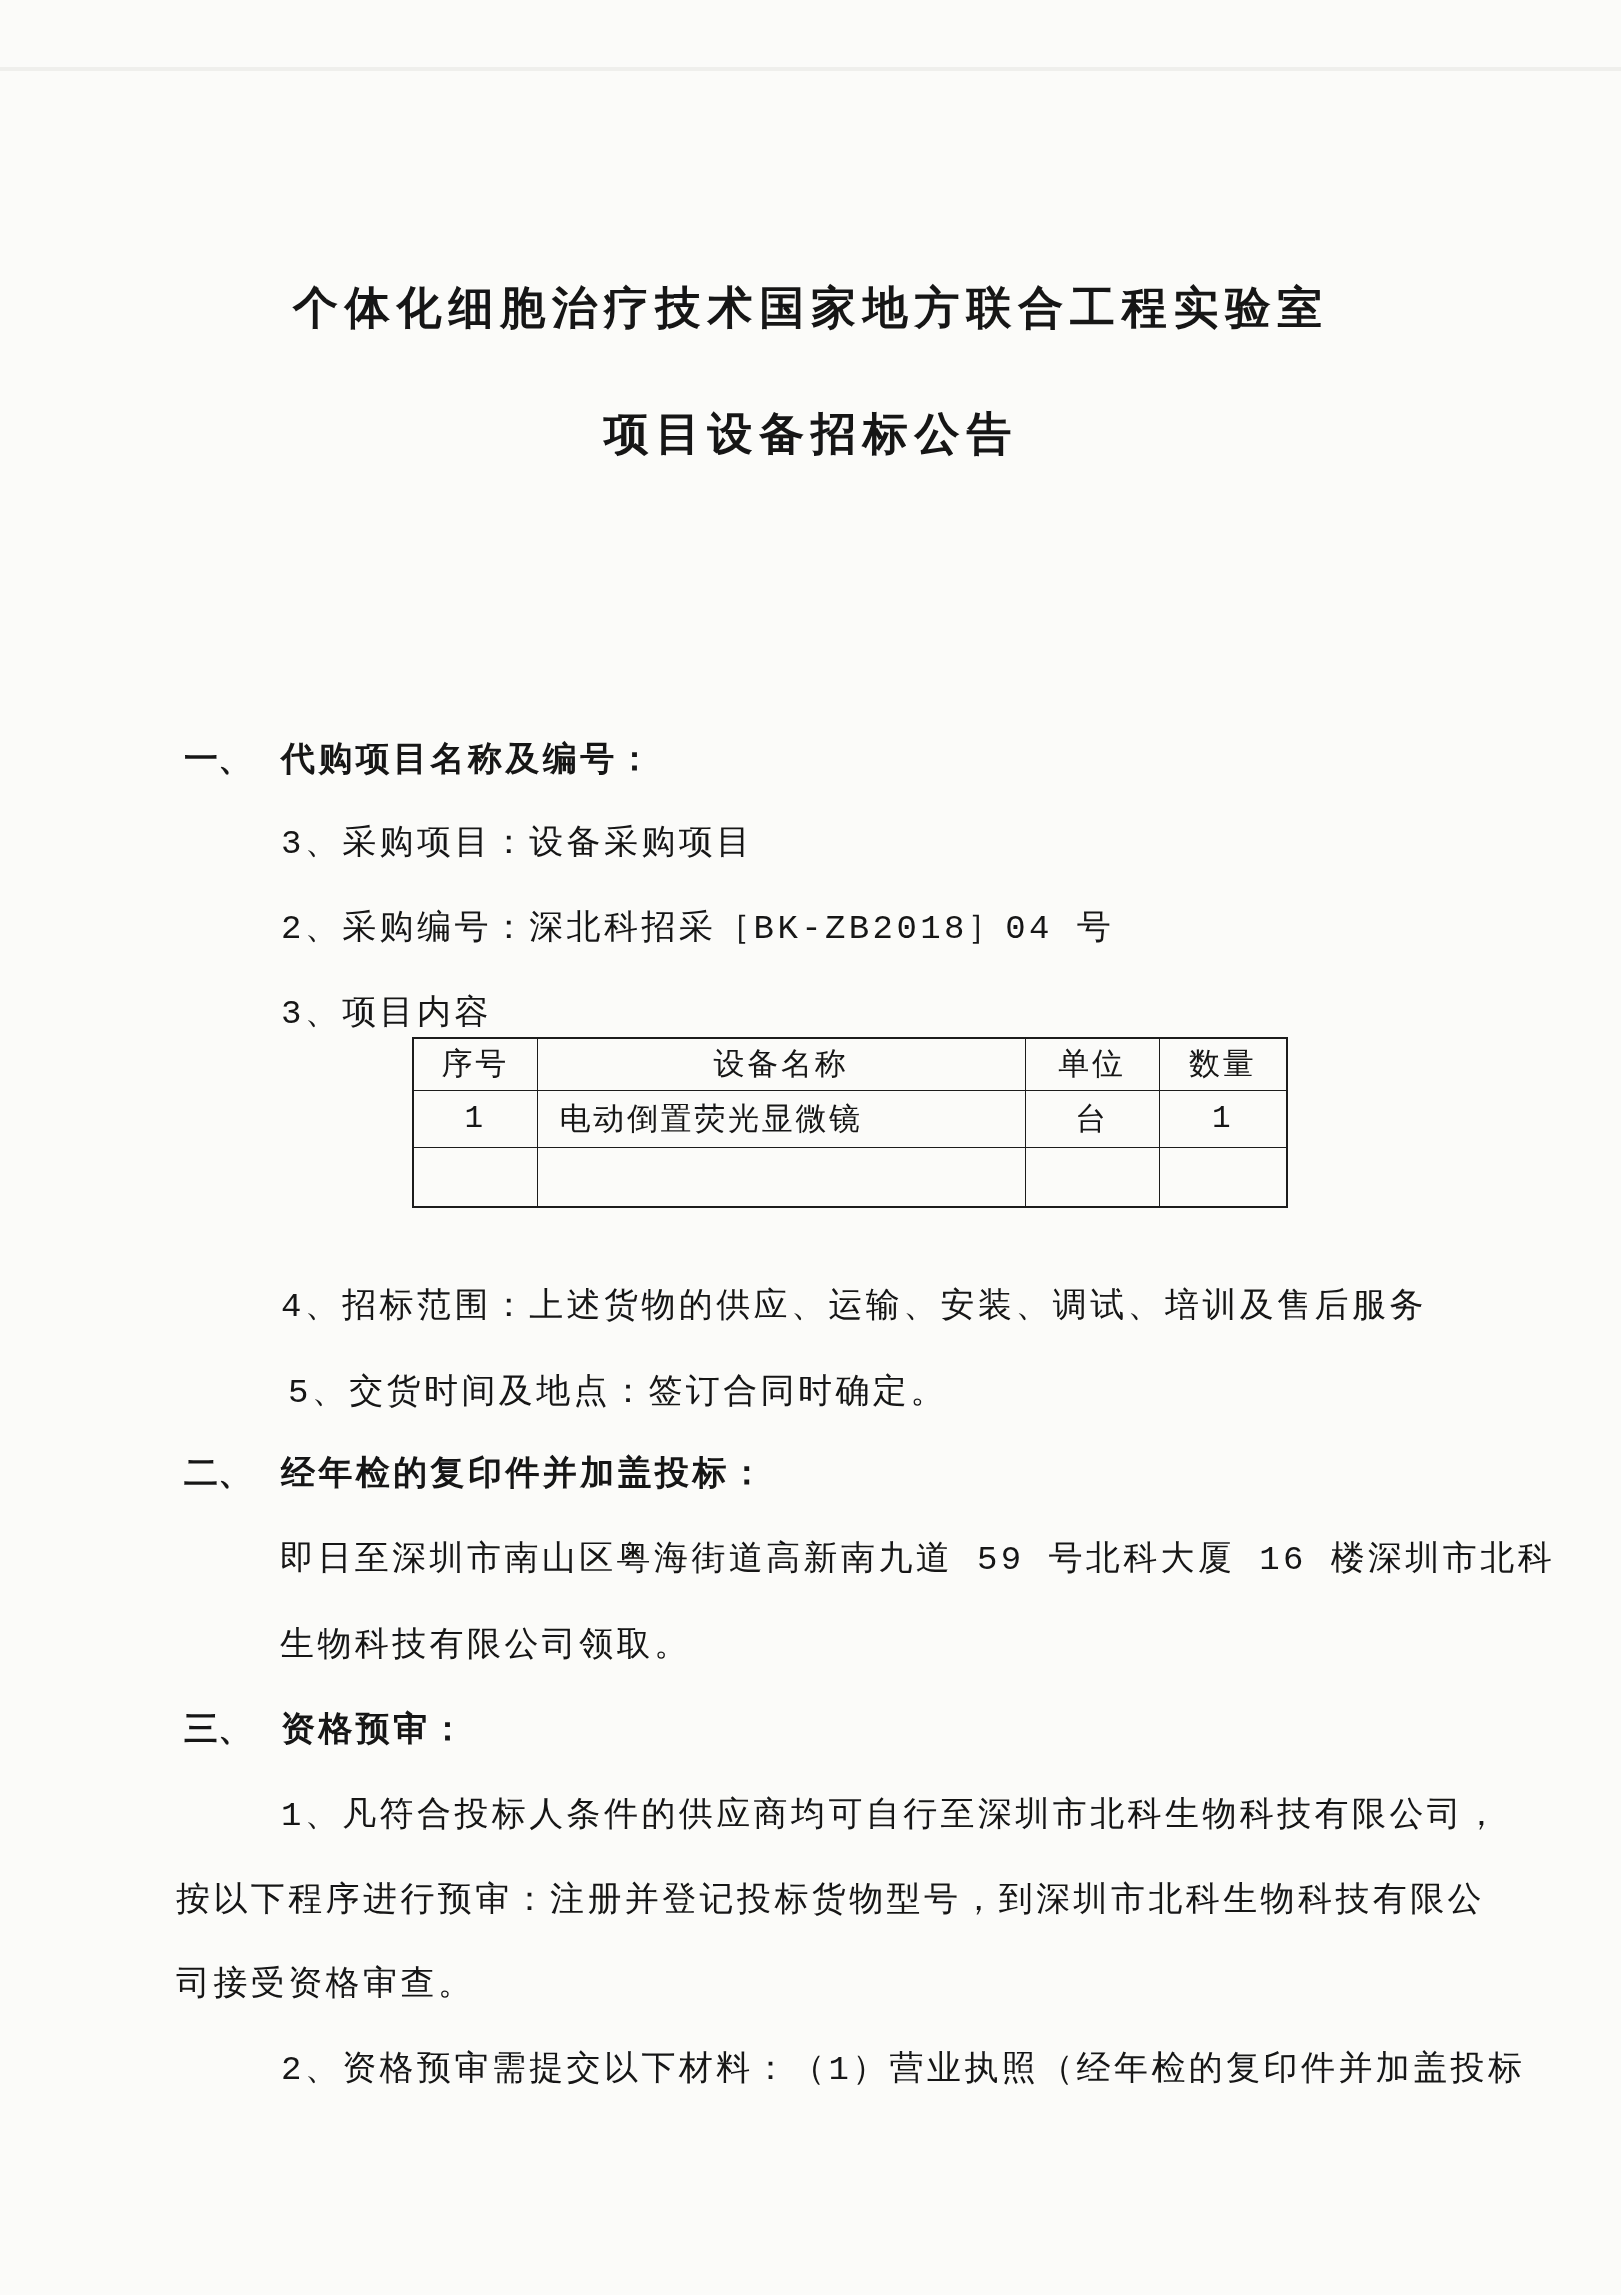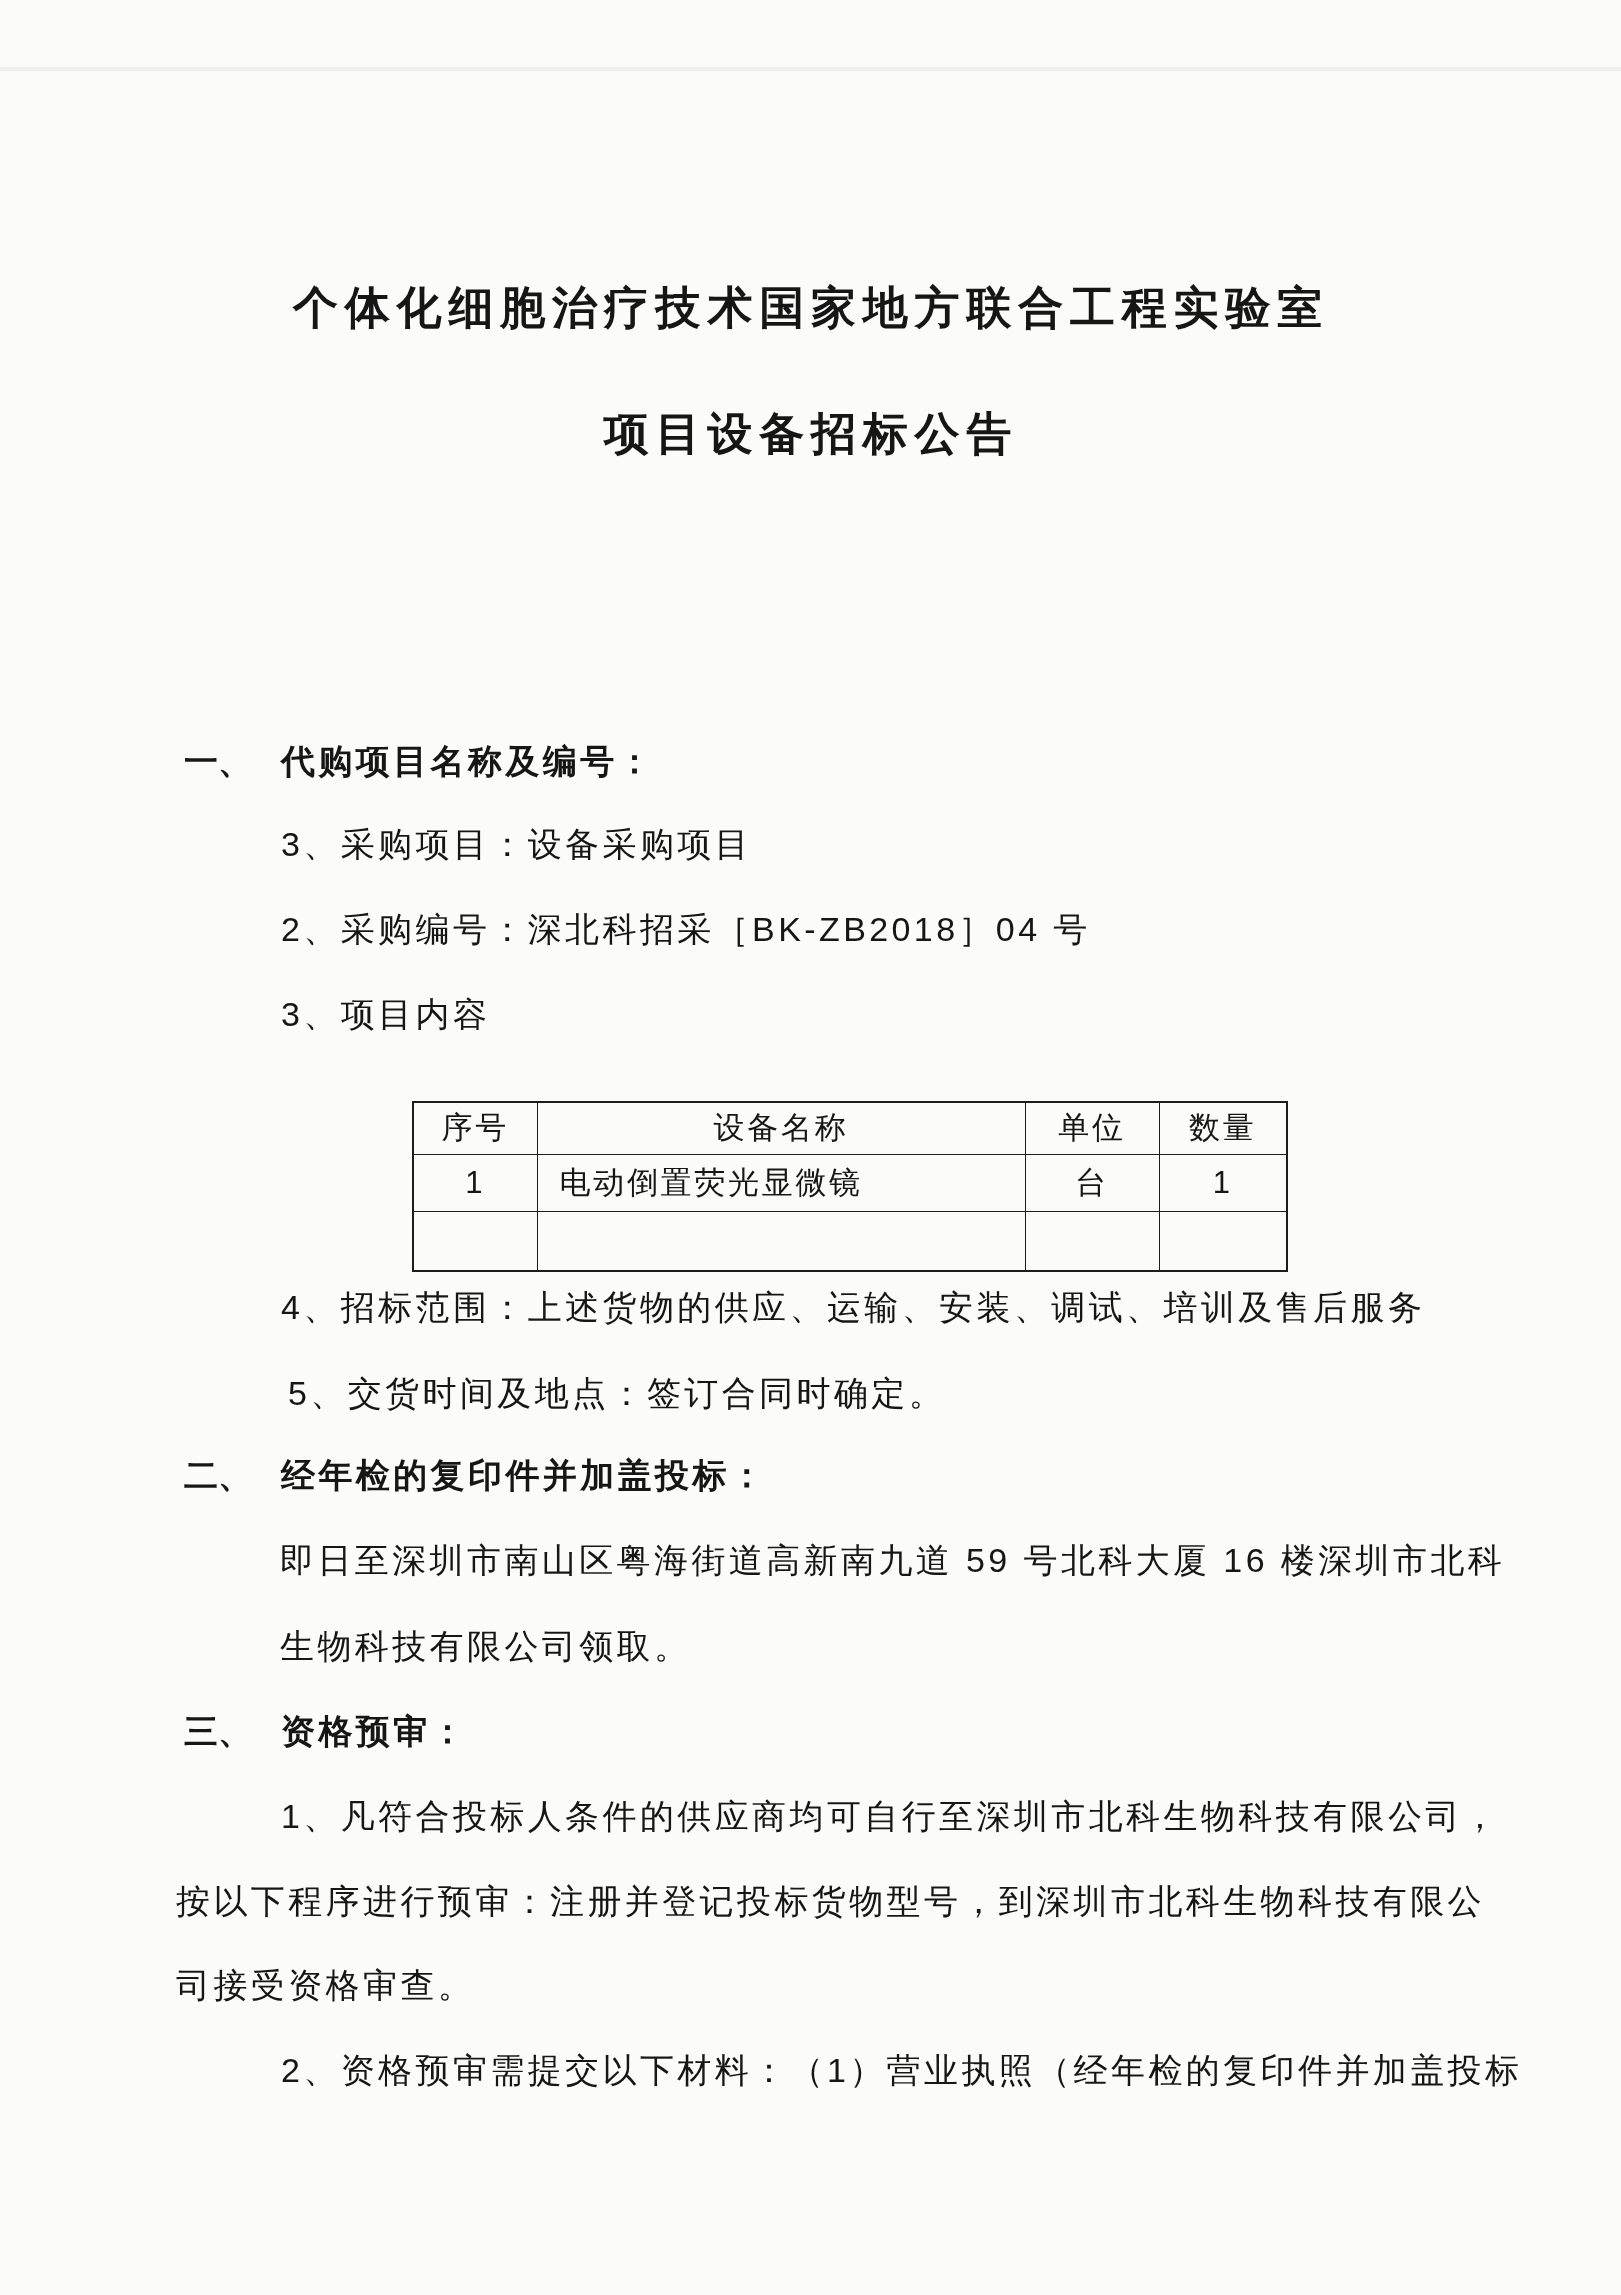--- a/index.html
+++ b/index.html
@@ -6,21 +6,21 @@
   html, body { margin: 0; padding: 0; }
   body { background: #e9e9e7; }
 
   .page {
     position: relative;
     width: 1622px;
     height: 2295px;
     margin: 0 auto;
     background: #fbfbf9;
     color: #161616;
-    font-family: Liberation Sans, sans-serif;
+    font-family: Liberation Mono, monospace;
     overflow: hidden;
   }
 
   
   .scan-streak {
     position: absolute;
     left: 0; top: 67px;
     width: 100%; height: 4.1px;
     background: #efefec;
   }
@@ -48,21 +48,21 @@
 
   .hnum {
     display: inline-block;
     width: 97px;
     letter-spacing: 0;
   }
 
   table.equip {
     position: absolute;
     left: 412px;
-    top: 1101px;
+    top: 1037px;
     width: 874px;
     border-collapse: collapse;
     table-layout: fixed;
     border: 2.7px solid #1c1c1c;
   }
   .equip td {
     border: 1.4px solid #1c1c1c;
     text-align: center;
     vertical-align: middle;
     font-size: 31px;

